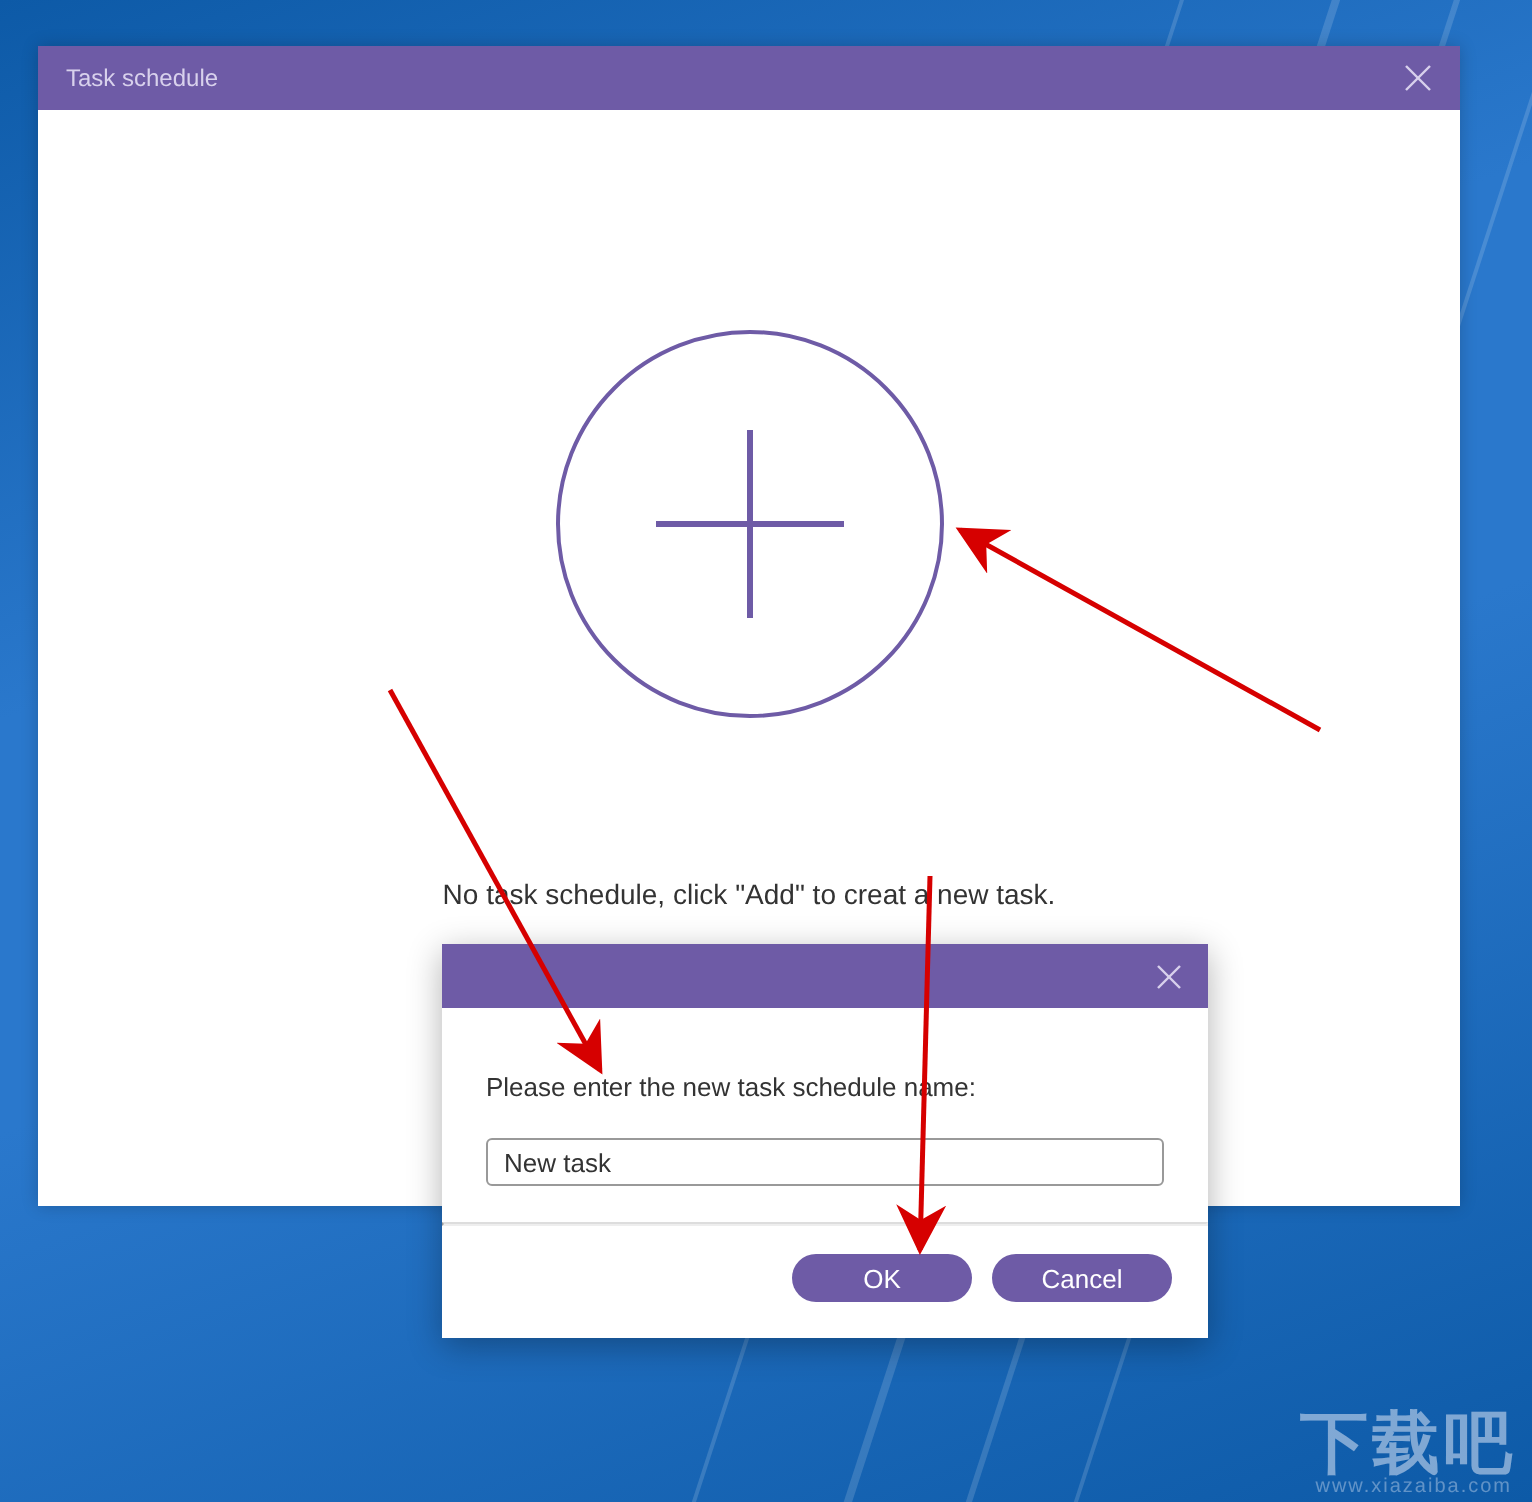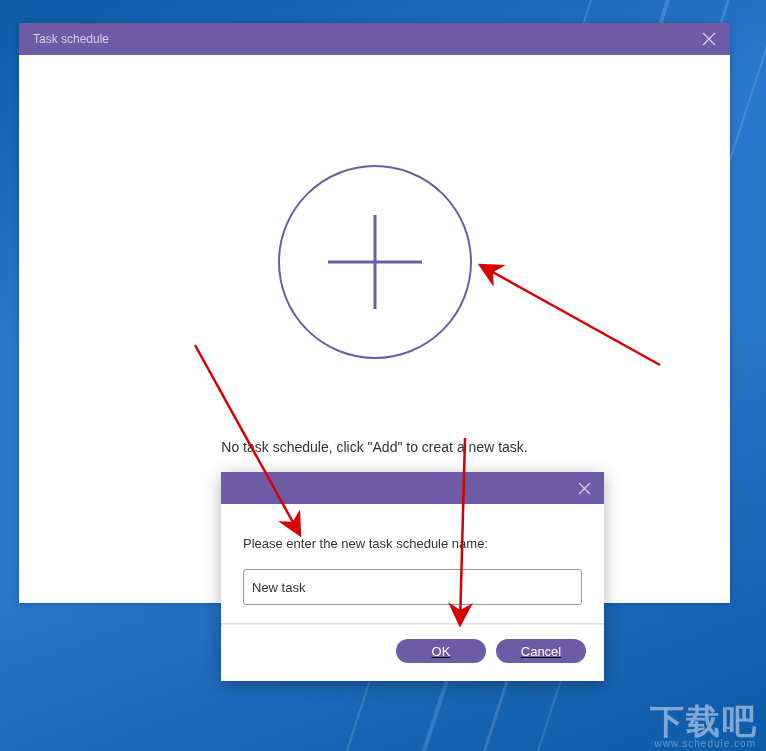--- a/index.html
+++ b/index.html
@@ -117,38 +117,37 @@
     padding: 32px 22px 18px 22px;
   }
   .modal-label {
     font-size: 13px;
     color: #333;
     margin-bottom: 18px;
   }
   .modal-input {
     width: 100%;
     box-sizing: border-box;
-    height: 36px;
+    height: 24px;
     border: 1px solid #999;
     border-radius: 3px;
     padding: 2px 8px;
     font-size: 13px;
     color: #333;
     outline: none;
   }
   .modal-sep {
     border-top: 1px solid #ddd;
     margin: 0;
   }
   .modal-footer {
     display: flex;
     justify-content: flex-end;
     gap: 10px;
     padding: 14px 18px 18px 18px;
-    text-decoration: underline;
   }
   .pill-btn {
     min-width: 90px;
     height: 24px;
     border-radius: 12px;
     background: #6e5ba6;
     color: #ffffff;
     font-size: 13px;
     display: flex;
     align-items: center;
@@ -242,14 +241,14 @@
     </defs>
 
     <line x1="660" y1="365" x2="480" y2="265" stroke="#d60000" stroke-width="2.5" marker-end="url(#ah)"></line>
 
     <line x1="195" y1="345" x2="300" y2="535" stroke="#d60000" stroke-width="2.5" marker-end="url(#ah)"></line>
 
     <line x1="465" y1="438" x2="460" y2="625" stroke="#d60000" stroke-width="2.5" marker-end="url(#ah)"></line>
   </svg>
 
   <div class="watermark">下载吧</div>
-  <div class="watermark-sub">www.schedule.com</div>
+  <div class="watermark-sub">www.xiazaiba.com</div>
 </div>
 
 </body></html>

